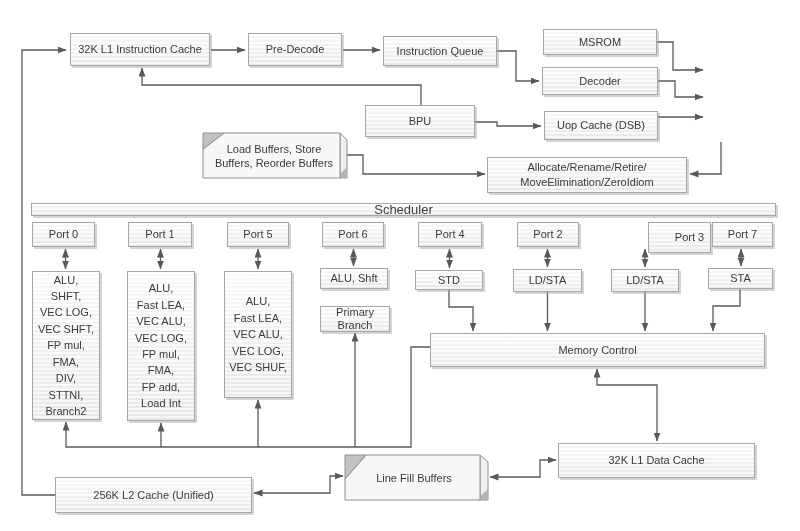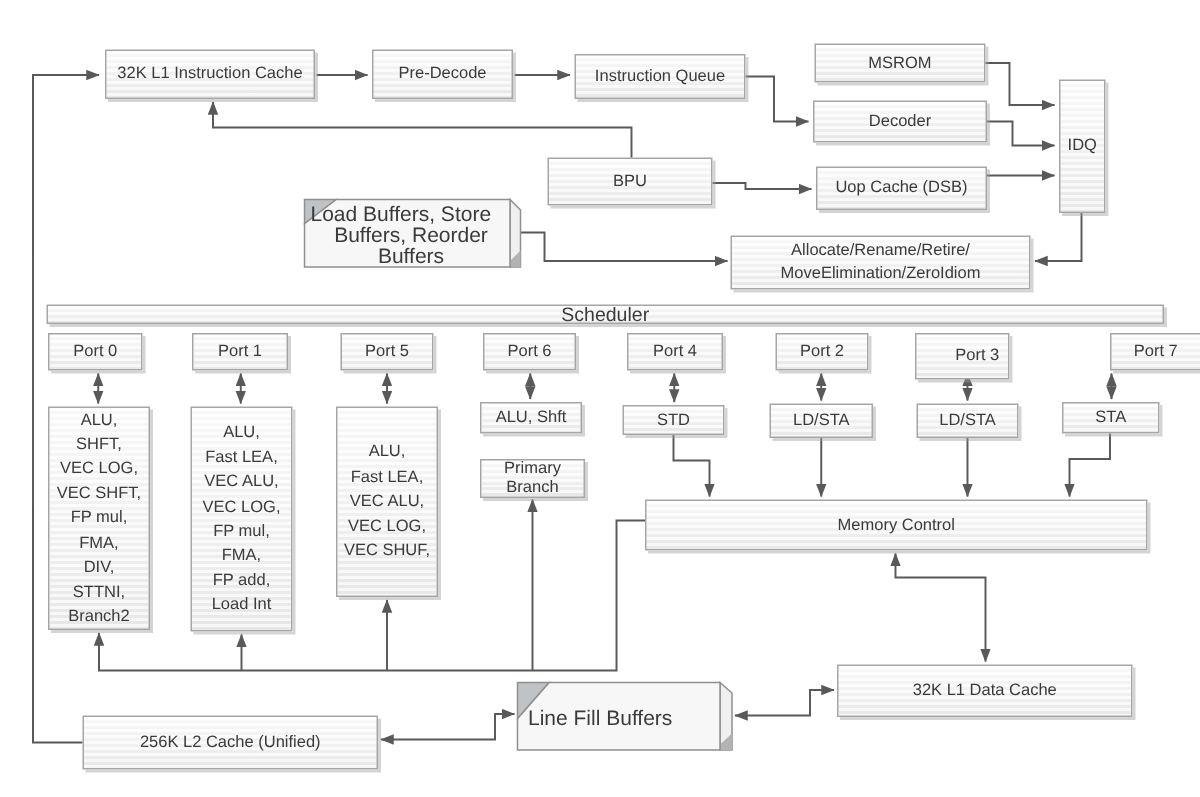--- a/index.html
+++ b/index.html
@@ -8,22 +8,22 @@
   #wires{position:absolute;left:0;top:0;width:800px;height:531px;}
   .bx{position:absolute;box-sizing:border-box;border:1px solid #a6a6a6;
       background:repeating-linear-gradient(180deg, rgba(255,255,255,.55) 0 2px, rgba(0,0,0,0.025) 2px 4px),
                  linear-gradient(180deg,#fefefe 0%,#f6f6f6 55%,#ededed 100%);
       box-shadow:2px 2px 0 rgba(160,160,160,.45);
       display:flex;align-items:center;justify-content:center;
       font-size:11px;line-height:13px;white-space:nowrap;text-align:center;}
   .multi{white-space:normal;flex-direction:column;}
   .list{flex-direction:column;white-space:nowrap;line-height:16.4px;justify-content:center;}
   .ghost{position:absolute;box-sizing:border-box;background:transparent;border:none;box-shadow:none;
-         display:flex;align-items:flex-start;justify-content:center;flex-direction:column;
-         font-size:14px;line-height:14px;white-space:normal;text-align:center;}
+         display:flex;align-items:center;justify-content:center;flex-direction:column;
+         font-size:11px;line-height:14px;white-space:normal;text-align:center;}
   .sched{font-size:13px;line-height:12px;}
 </style>
 </head>
 <body>
 
 <div id="stage">
 
   <svg id="wires" viewBox="0 0 800 531" xmlns="http://www.w3.org/2000/svg">
     <defs>
       <marker id="ah" markerUnits="userSpaceOnUse" markerWidth="9" markerHeight="8" refX="8.5" refY="3.5" orient="auto-start-reverse">
@@ -81,21 +81,20 @@
       <polygon points="366,455 480,455 480,500 345,500 345,479" fill="#f7f7f7"></polygon>
       <polygon points="345,455 366,455 345,479" fill="#bfc3c6"></polygon>
     </g>
   </svg>
 
   <div class="bx" style="left:70px;top:33px;width:140px;height:33px;">32K L1 Instruction Cache</div>
   <div class="bx" style="left:248px;top:33px;width:94px;height:33px;">Pre-Decode</div>
   <div class="bx" style="left:383px;top:36px;width:114px;height:30px;">Instruction Queue</div>
   <div class="bx" style="left:543px;top:29px;width:114px;height:26px;">MSROM</div>
   <div class="bx" style="left:542px;top:67px;width:116px;height:28px;">Decoder</div>
-  <div class="bx" style="left:706px;top:53px;width:31px;height:89px;">IDQ</div>
   <div class="bx" style="left:544px;top:111px;width:114px;height:29px;">Uop Cache (DSB)</div>
   <div class="bx" style="left:365px;top:105px;width:110px;height:32px;">BPU</div>
 
   <div class="ghost" style="left:207px;top:138px;width:134px;height:36px;">
     <div>Load Buffers, Store</div>
     <div>Buffers, Reorder Buffers</div>
   </div>
 
   <div class="bx multi" style="left:487px;top:157px;width:200px;height:36px;line-height:15px;">
     <div>Allocate/Rename/Retire/</div>
@@ -103,22 +102,22 @@
   </div>
 
   <div class="bx sched" style="left:31px;top:203px;width:745px;height:13px;">Scheduler</div>
 
   <div class="bx" style="left:32px;top:222px;width:63px;height:25px;">Port 0</div>
   <div class="bx" style="left:128px;top:222px;width:64px;height:25px;">Port 1</div>
   <div class="bx" style="left:227px;top:222px;width:62px;height:25px;">Port 5</div>
   <div class="bx" style="left:322px;top:222px;width:62px;height:25px;">Port 6</div>
   <div class="bx" style="left:418px;top:222px;width:64px;height:25px;">Port 4</div>
   <div class="bx" style="left:517px;top:222px;width:62px;height:25px;">Port 2</div>
-  <div class="bx" style="left:610px;top:222px;width:63px;height:31px;padding-left:20px;">Port 3</div>
-  <div class="bx" style="left:740px;top:222px;width:61px;height:25px;">Port 7</div>
+  <div class="bx" style="left:648px;top:222px;width:63px;height:31px;padding-left:20px;">Port 3</div>
+  <div class="bx" style="left:712px;top:222px;width:61px;height:25px;">Port 7</div>
 
   <div class="bx list" style="left:32px;top:271px;width:68px;height:149px;">
     <div>ALU,</div>
     <div>SHFT,</div>
     <div>VEC LOG,</div>
     <div>VEC SHFT,</div>
     <div>FP mul,</div>
     <div>FMA,</div>
     <div>DIV,</div>
     <div>STTNI,</div>

